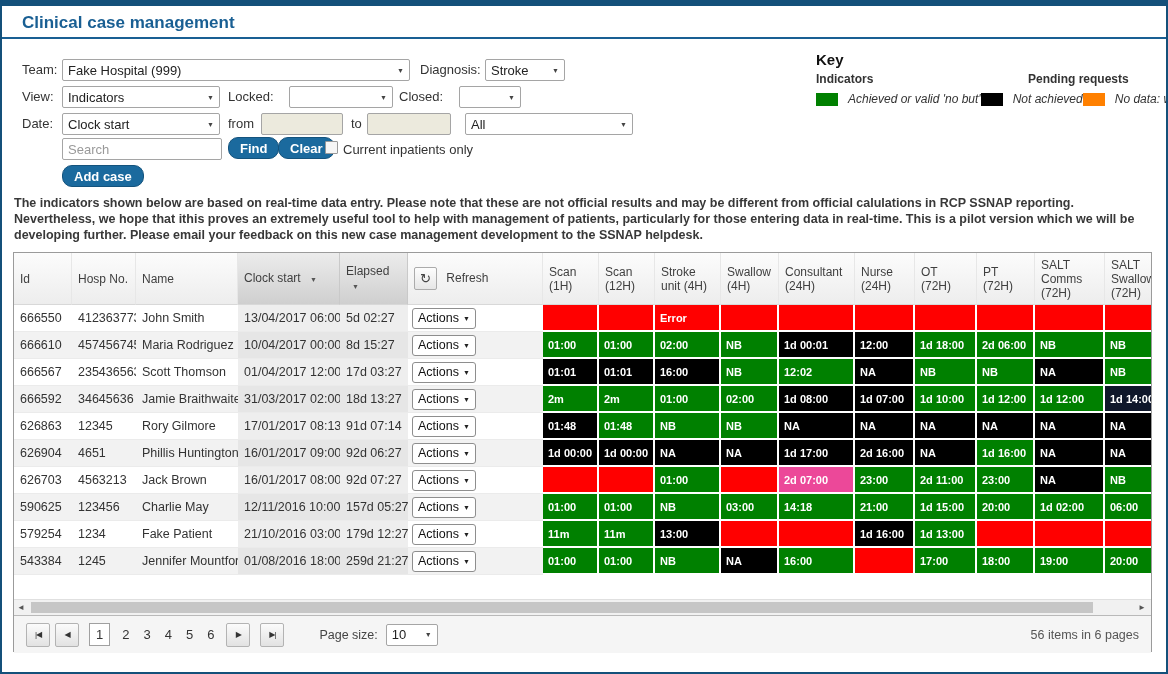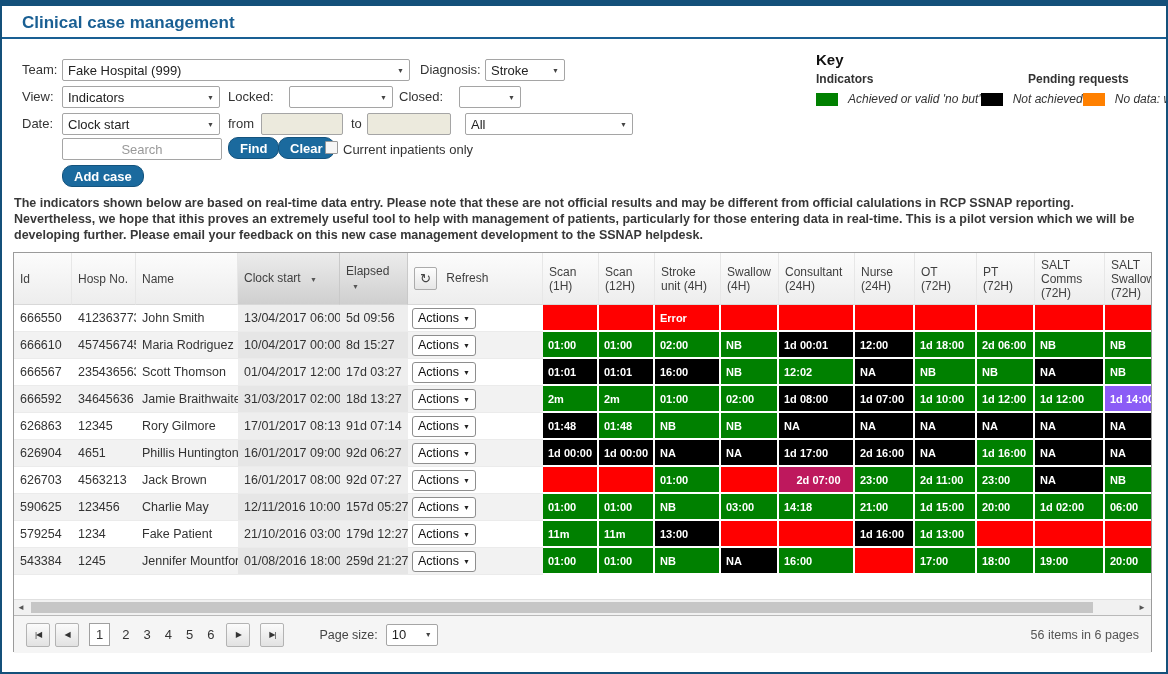--- a/index.html
+++ b/index.html
@@ -14,21 +14,21 @@
 
   .flabel{font-size:13px; color:#333;}
   .sel{
     box-sizing:border-box; height:22px; background:#fff; border:1px solid #a5a5a5;
     border-radius:2px; display:flex; align-items:center; justify-content:space-between;
     padding:0 5px; font-size:13px; color:#222; cursor:default;
   }
   .sel-arrow{font-size:7px; color:#444; margin-left:6px;}
   .txt-input{
     box-sizing:border-box; height:22px; border:1px solid #a5a5a5; border-radius:2px;
-    font-size:13px; padding:0 5px; font-family:inherit; color:#0369a1; background:#fff;text-align:center;
+    font-size:13px; padding:0 5px; font-family:inherit; color:#0369a1; background:#fff;
   }
   .txt-input::placeholder{color:#999;}
   .date-input{background:#eceadd;}
   .btn{
     box-sizing:border-box; height:22px; background:#1b6a9e; border:1px solid #14537d;
     border-radius:10px; color:#fff; font-weight:bold; font-size:13px;
     display:inline-flex; align-items:center; padding:0 11px; cursor:default;
   }
   .checkbox{width:13px; height:13px; box-sizing:border-box; border:1px solid #9a9a9a; background:#f6f6f6; border-radius:1px;}
 
@@ -220,21 +220,21 @@
             <th><span>SALT Comms (72H)</span></th>
             <th><span>SALT Swallow (72H)</span></th>
           </tr>
         </thead>
         <tbody id="rows">
             <tr>
               <td class="plain">666550</td>
               <td class="plain">412363773</td>
               <td class="plain">John Smith</td>
               <td class="plain shade">13/04/2017 06:00</td>
-              <td class="plain shade">5d 09:56</td>
+              <td class="plain shade">5d 02:27</td>
               <td class="plain actions">
                 <div class="actions-btn">
                   <span>Actions</span>
                   <span class="dd-arrow">▼</span>
                 </div>
               </td>
               <td class="ind" style="background: rgb(255, 0, 0);"></td>
               <td class="ind" style="background: rgb(255, 0, 0);"></td>
               <td class="ind" style="background: rgb(255, 0, 0);">Error</td>
               <td class="ind" style="background: rgb(255, 0, 0);"></td>
@@ -305,21 +305,21 @@
               </td>
               <td class="ind" style="background: rgb(0, 128, 0);">2m</td>
               <td class="ind" style="background: rgb(0, 128, 0);">2m</td>
               <td class="ind" style="background: rgb(0, 128, 0);">01:00</td>
               <td class="ind" style="background: rgb(0, 128, 0);">02:00</td>
               <td class="ind" style="background: rgb(0, 0, 0);">1d 08:00</td>
               <td class="ind" style="background: rgb(0, 0, 0);">1d 07:00</td>
               <td class="ind" style="background: rgb(0, 128, 0);">1d 10:00</td>
               <td class="ind" style="background: rgb(0, 128, 0);">1d 12:00</td>
               <td class="ind" style="background: rgb(0, 128, 0);">1d 12:00</td>
-              <td class="ind" style="background: #8b5cf6;">1d 14:00</td>
+              <td class="ind" style="background: #0f172a;">1d 14:00</td>
             </tr>
             <tr>
               <td class="plain">626863</td>
               <td class="plain">12345</td>
               <td class="plain">Rory Gilmore</td>
               <td class="plain shade">17/01/2017 08:13</td>
               <td class="plain shade">91d 07:14</td>
               <td class="plain actions">
                 <div class="actions-btn">
                   <span>Actions</span>
@@ -369,21 +369,21 @@
               <td class="plain actions">
                 <div class="actions-btn">
                   <span>Actions</span>
                   <span class="dd-arrow">▼</span>
                 </div>
               </td>
               <td class="ind" style="background: rgb(255, 0, 0);"></td>
               <td class="ind" style="background: rgb(255, 0, 0);"></td>
               <td class="ind" style="background: rgb(0, 128, 0);">01:00</td>
               <td class="ind" style="background: rgb(255, 0, 0);"></td>
-              <td class="ind" style="background: #be185d; text-align: center;">2d 07:00</td>
+              <td class="ind" style="background: #ec4899;">2d 07:00</td>
               <td class="ind" style="background: rgb(0, 128, 0);">23:00</td>
               <td class="ind" style="background: rgb(0, 128, 0);">2d 11:00</td>
               <td class="ind" style="background: rgb(0, 128, 0);">23:00</td>
               <td class="ind" style="background: rgb(0, 0, 0);">NA</td>
               <td class="ind" style="background: rgb(0, 128, 0);">NB</td>
             </tr>
             <tr class="alt">
               <td class="plain">590625</td>
               <td class="plain">123456</td>
               <td class="plain">Charlie May</td>

